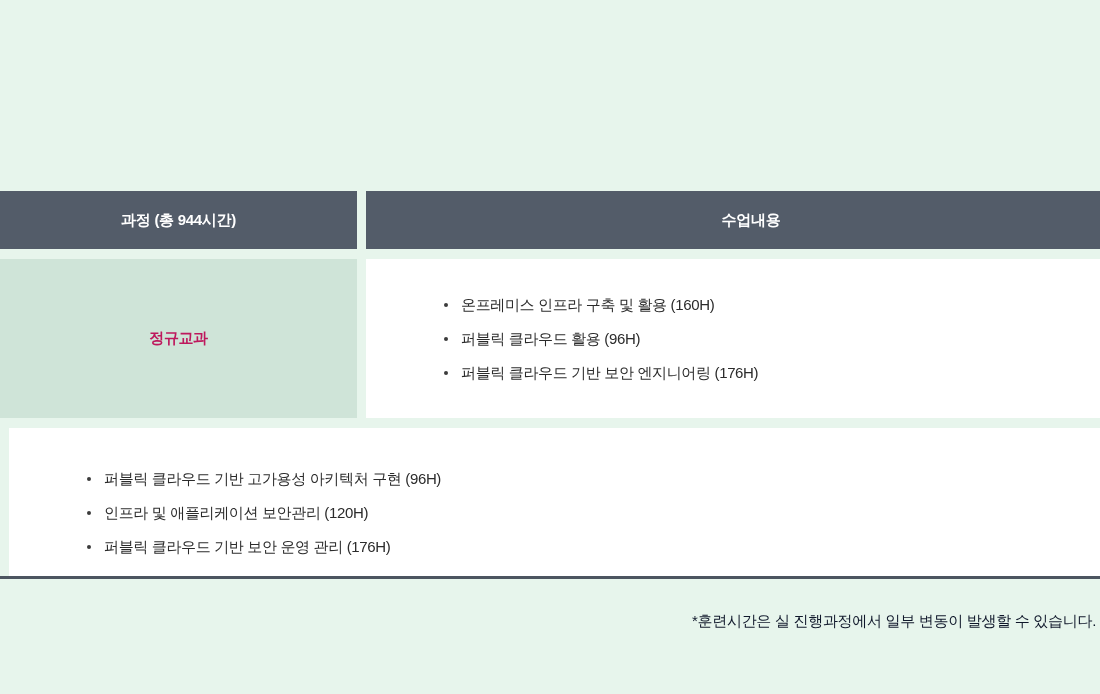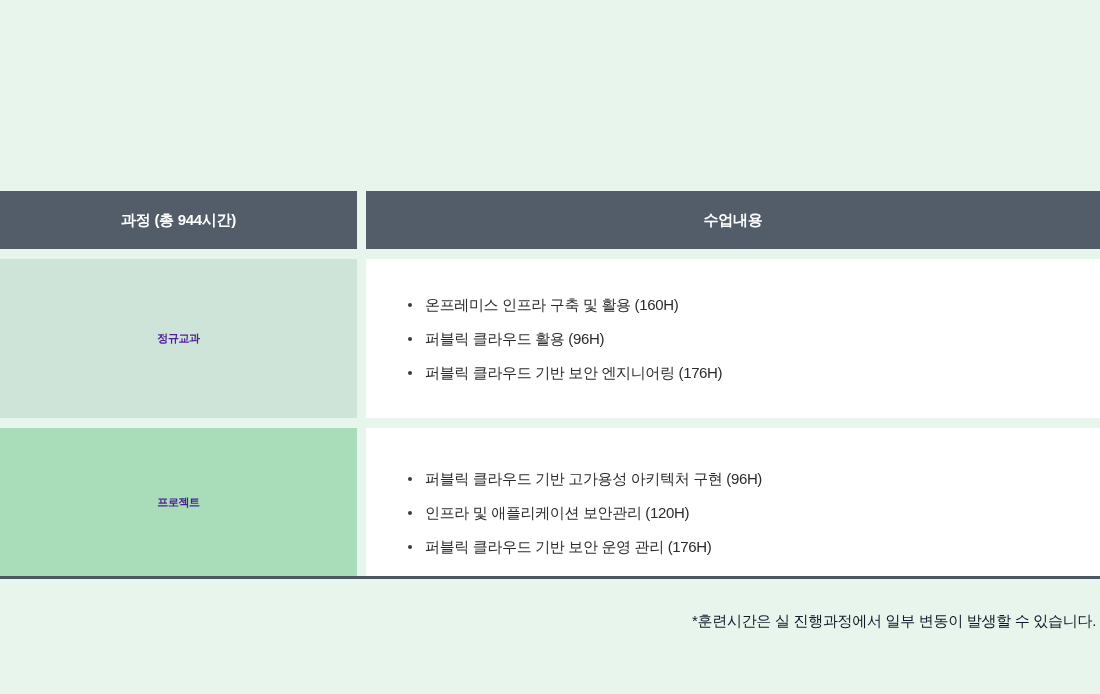--- a/index.html
+++ b/index.html
@@ -67,20 +67,21 @@
     box-sizing: border-box;
   }
   .col-gap {
     width: 9px;
     flex: 0 0 9px;
     background: #e7f5ec;
   }
   .col-right {
     flex: 1 1 auto;
     box-sizing: border-box;
+    padding-left: 36px;
   }
 
   
   .header-row .col-left,
   .header-row .col-right {
     background: #535c69;
     height: 58px;
   }
   .header-row .col-right {
     display: flex;
@@ -107,23 +108,23 @@
   .body-row-2 .col-left {
     background: #a9dcb8;
     height: 148px;
   }
   .body-row-2 .col-right {
     background: #ffffff;
     height: 148px;
   }
 
   .row-label {
-    font-size: 11px;
+    font-size: 15px;
     font-weight: 700;
-    color: #4c1d95;
+    color: #be185d;
     letter-spacing: -0.4px;
   }
 
   .lesson-list {
     list-style: none;
     margin: 9px;
     padding: 20px 0 0 31px;
   }
   .body-row-2 .lesson-list {
     padding-top: 25px;
@@ -190,23 +191,20 @@
       <div class="col-right">
         <ul class="lesson-list">
           <li class="lesson-item">온프레미스 인프라 구축 및 활용 (160H)</li>
           <li class="lesson-item">퍼블릭 클라우드 활용 (96H)</li>
           <li class="lesson-item">퍼블릭 클라우드 기반 보안 엔지니어링 (176H)</li>
         </ul>
       </div>
     </div>
 
     <div class="row body-row-2">
-      <div class="col-left">
-        <span class="row-label">프로젝트</span>
-      </div>
       <div class="col-gap"></div>
       <div class="col-right">
         <ul class="lesson-list">
           <li class="lesson-item">퍼블릭 클라우드 기반 고가용성 아키텍처 구현 (96H)</li>
           <li class="lesson-item">인프라 및 애플리케이션 보안관리 (120H)</li>
           <li class="lesson-item">퍼블릭 클라우드 기반 보안 운영 관리 (176H)</li>
         </ul>
       </div>
     </div>
 

